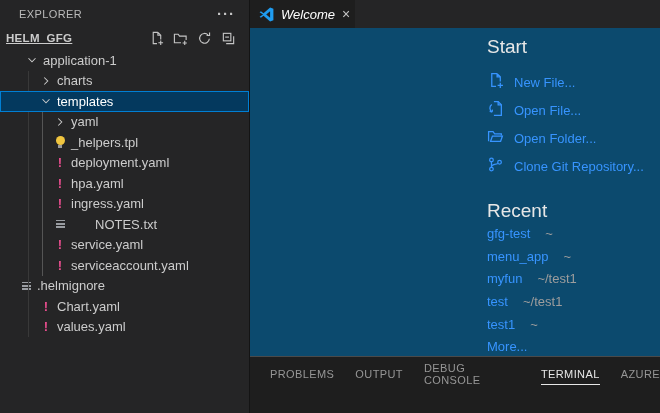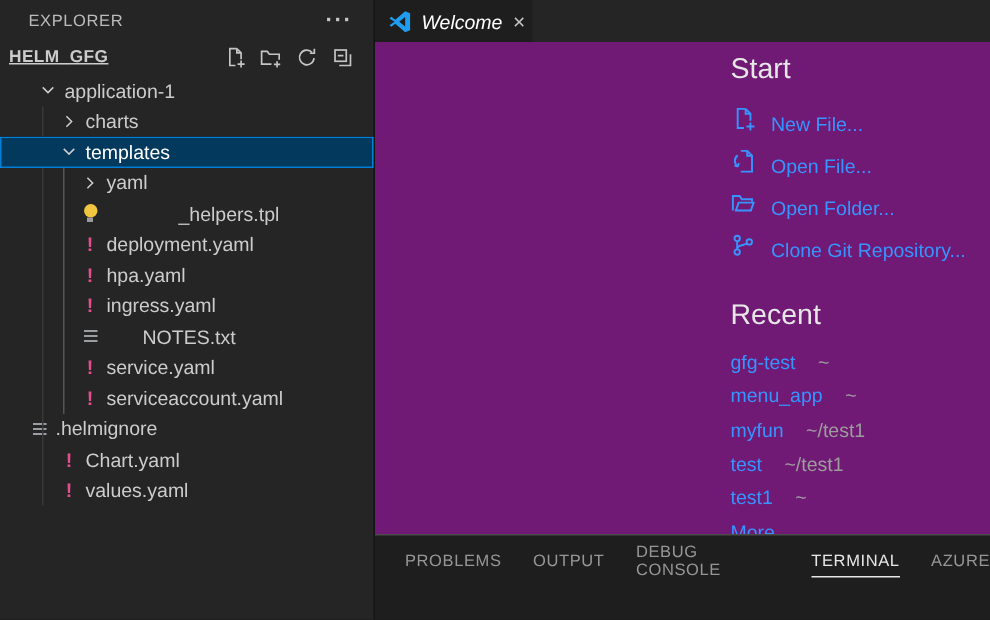--- a/index.html
+++ b/index.html
@@ -44,31 +44,31 @@
 
   
   .editor { flex:1; display:flex; flex-direction:column; min-width:0; }
   .tabbar { height:28px; background:#252526; display:flex; flex:none; }
   .tab { width:105px; background:#1e1e1e; display:flex; align-items:center; gap:7px;
          padding:0 9px; cursor:pointer; }
   .tab-icon svg { width:15px; height:15px; display:block; }
   .tab-label { font-size:13px; font-style:italic; color:#ffffff; flex:1; }
   .tab-close { color:#c5c5c5; font-size:14px; line-height:1; cursor:pointer; }
 
-  .welcome { flex:1; position:relative; background:#701a75; overflow:hidden; }
+  .welcome { flex:1; position:relative; background:#0c4a6e; overflow:hidden; }
   .wcol { position:absolute; left:237px; top:6px; }
   .w-heading { font-size:19px; font-weight:300; color:#e7e7e7; line-height:26px; }
   #start-links { margin-top:8px; }
   .s-link { height:28px; display:flex; align-items:center; gap:10px;
             color:var(--link,#3794ff); cursor:pointer; }
   .s-link svg { width:17px; height:17px; flex:none; }
   .s-label { font-size:13px; }
   .w-heading.recent { margin-top:18px; }
   #recent-list { margin-top:2px; }
-  .r-row { height:22.7px; display:flex; align-items:flex-end; font-size:13px; white-space:nowrap; }
+  .r-row { height:22.7px; display:flex; align-items:flex-start; font-size:13px; white-space:nowrap; }
   .r-link { color:var(--link,#3794ff); cursor:pointer; text-decoration:none; }
   .r-path { color:#9d9d9d; margin-left:15px; }
 
   
   .panel { height:57px; flex:none; border-top:1px solid #4a4a4a; background:#1e1e1e; overflow:hidden; }
   .panel-tabs { height:26px; display:flex; align-items:center; gap:21px; padding-left:20px; }
   .p-tab { font-size:11px; letter-spacing:.4px; color:#969696; cursor:pointer;
            padding:12px 0 4px; border-bottom:1px solid transparent; }
   .p-tab.active { color:#e7e7e7; border-bottom-color:var(--underline,#e7e7e7); }
   .terminal { font-family:"DejaVu Sans Mono", monospace; font-size:12.5px; line-height:17px;
@@ -148,21 +148,21 @@
           <span class="lbl">templates</span>
         </div>
         <div class="trow" style="padding-left: 52px;">
           <span class="tw">
             <svg xmlns="http://www.w3.org/2000/svg" viewBox="0 0 16 16" fill="none" stroke="currentColor" stroke-width="1.2">
               <path d="M6 4l4 4-4 4"></path>
             </svg>
           </span>
           <span class="lbl">yaml</span>
         </div>
-        <div class="trow" style="padding-left: 52px; gap: 48px;">
+        <div class="trow" style="padding-left: 52px;">
           <span class="fi">
             <span class="bulb-glyph" aria-hidden="true"></span>
           </span>
           <span class="lbl">_helpers.tpl</span>
         </div>
         <div class="trow" style="padding-left: 52px;">
           <span class="fi">
             <span class="yaml-glyph" aria-hidden="true">!</span>
           </span>
           <span class="lbl">deployment.yaml</span>

